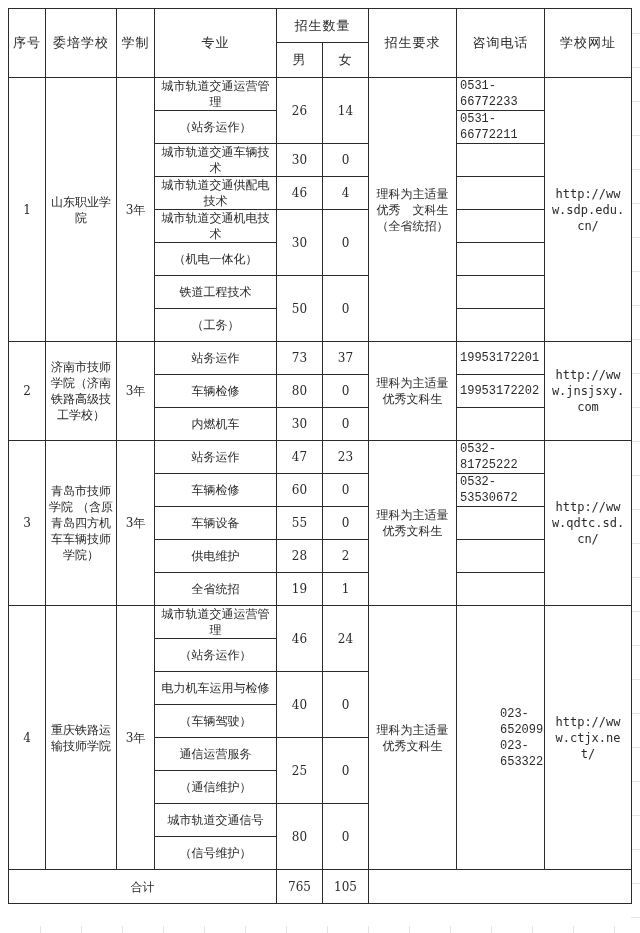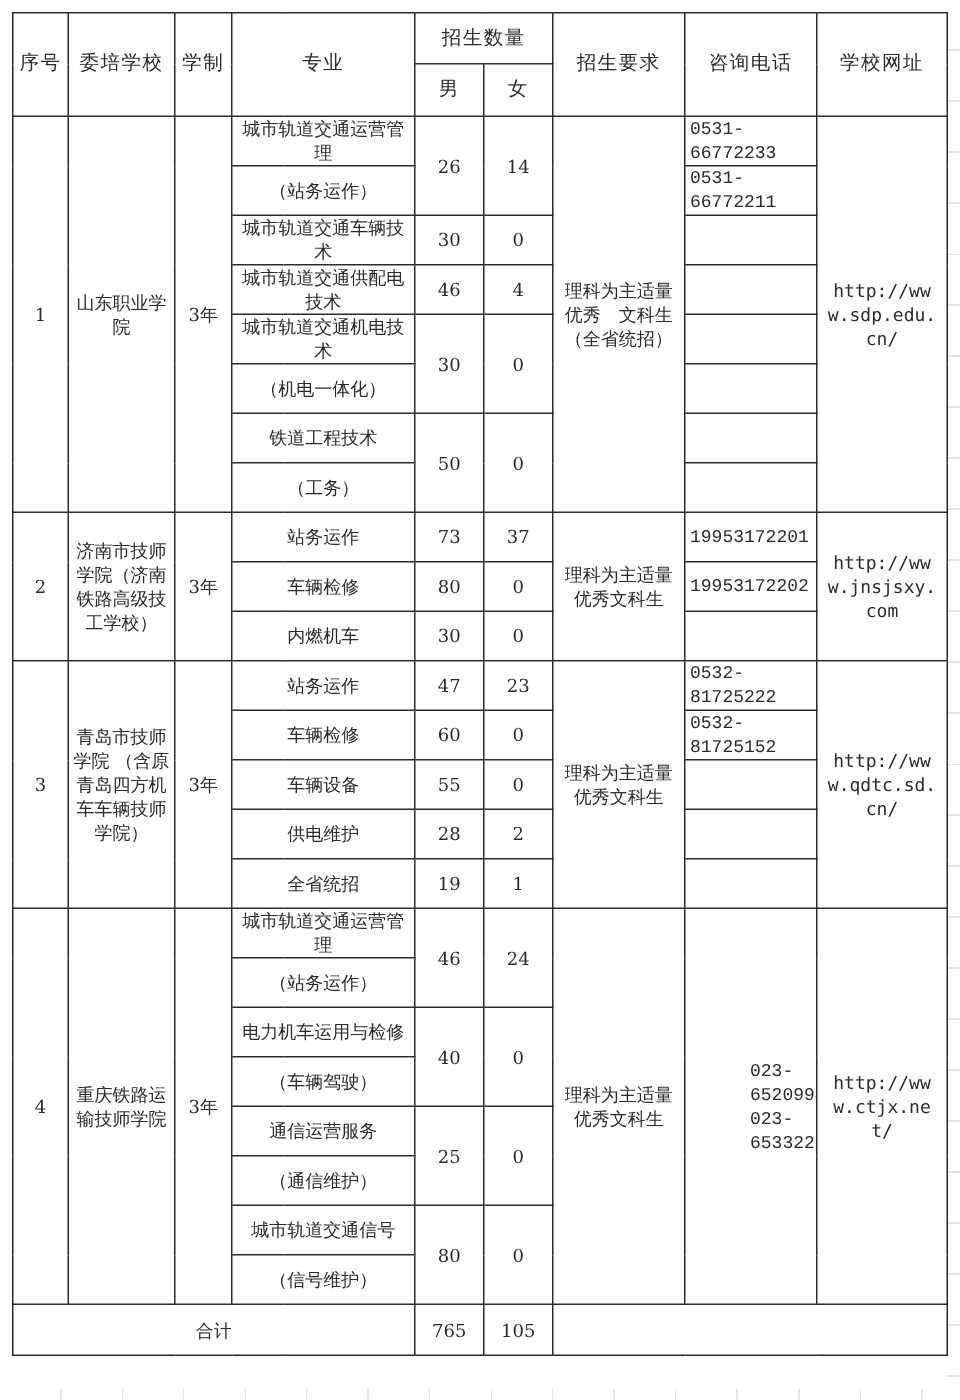--- a/index.html
+++ b/index.html
@@ -137,21 +137,21 @@
     <td>47</td>
     <td>23</td>
     <td rowspan="5" class="req">理科为主适量优秀文科生</td>
     <td class="phone">0532-81725222</td>
     <td rowspan="5" class="url">http://www.qdtc.sd.cn/</td>
   </tr>
   <tr class="r">
     <td colspan="2" class="major">车辆检修</td>
     <td>60</td>
     <td>0</td>
-    <td class="phone">0532-81725152</td>
+    <td class="phone">0532-53530672</td>
   </tr>
   <tr class="r">
     <td colspan="2" class="major">车辆设备</td>
     <td>55</td>
     <td>0</td>
     <td class="phone"></td>
   </tr>
   <tr class="r">
     <td colspan="2" class="major">供电维护</td>
     <td>28</td>

